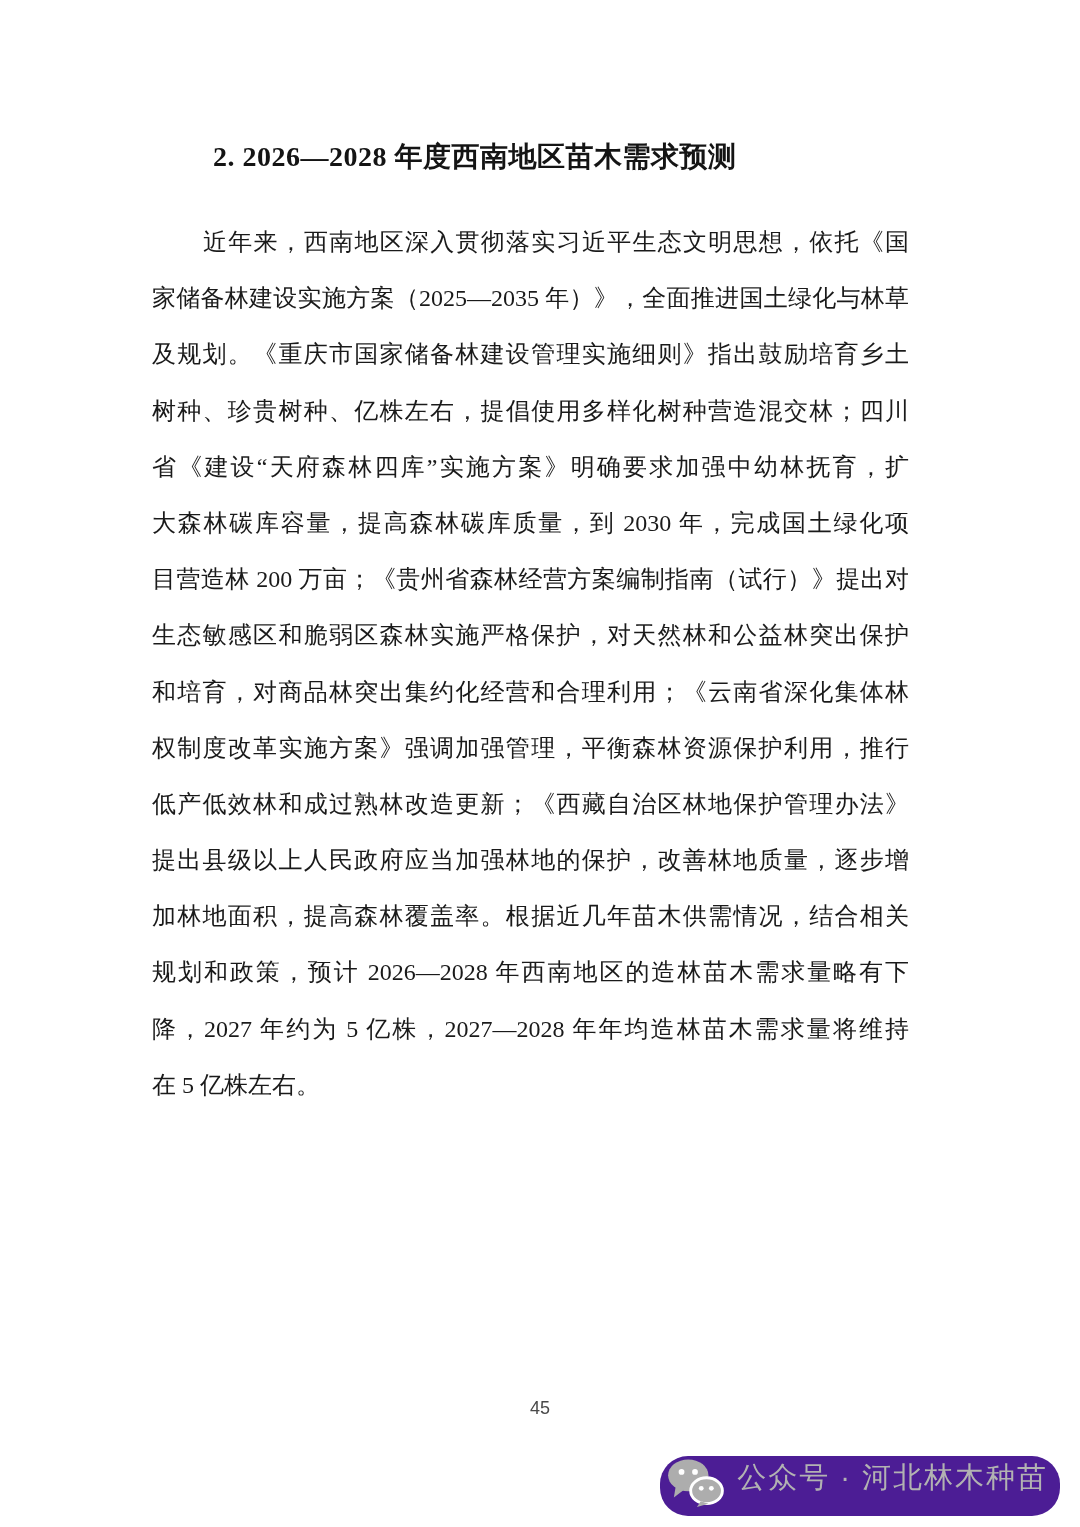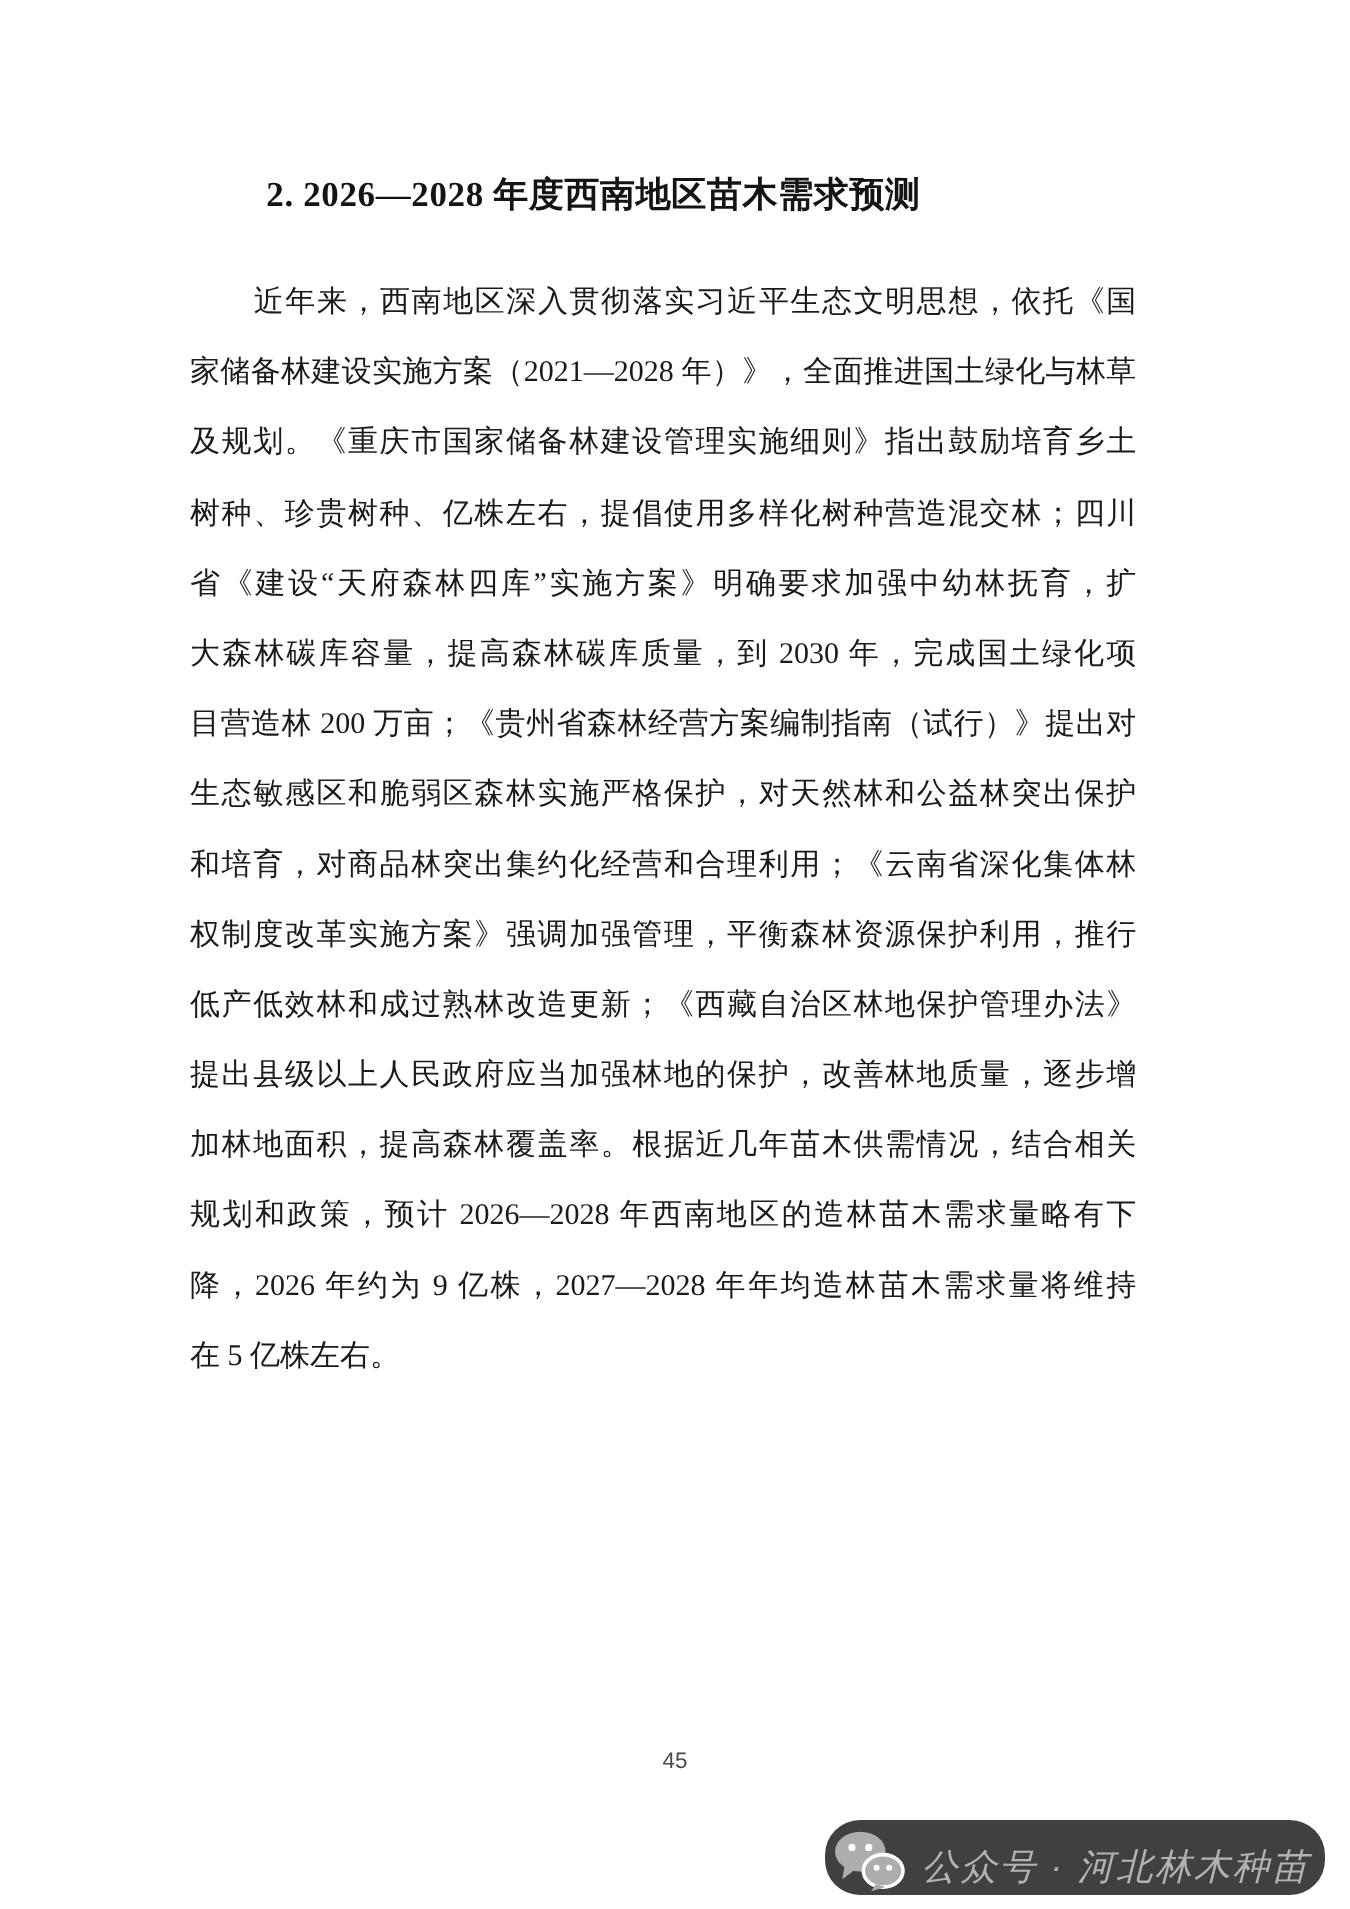--- a/index.html
+++ b/index.html
@@ -51,59 +51,58 @@
     font-family: "Liberation Sans", sans-serif;
     font-size: 18px;
     color: #4a4a4a;
   }
   .watermark {
     position: absolute;
     top: 1456px;
     right: 20px;
     height: 56px;
     display: flex;
-    align-items: flex-end;
+    align-items: flex-start;
     gap: 13px;
     padding: 2px 12px 2px 6px;
-    background: #404040;
+    background: #4c1d95;
     border-radius: 28px;
-    font-style: italic;
   }
   .wm-icon { display: inline-block; width: 58px; height: 50px; }
   .wm-text {
     font-family: "Liberation Sans", sans-serif;
     font-size: 29px;
     color: #b2b2b2;
     letter-spacing: 2px;
     white-space: nowrap;
   }
 </style>
 </head>
 <body>
 
 <div class="page">
 
   <h2 class="heading">2. 2026—2028 年度西南地区苗木需求预测</h2>
 
   <div class="paragraph">
       <div class="line indent"><span class="seg">近年来，西南地区深入贯彻落实习近平生态文明思想，依托《国</span></div>
-      <div class="line"><span class="seg">家储备林建设实施方案（2021—2028 年）》，全面推进国土绿化与林草</span></div>
+      <div class="line"><span class="seg">家储备林建设实施方案（2025—2035 年）》，全面推进国土绿化与林草</span></div>
       <div class="line"><span class="seg">及规划。《重庆市国家储备林建设管理实施细则》指出鼓励培育乡土</span></div>
       <div class="line"><span class="seg">树种、珍贵树种、亿株左右，提倡使用多样化树种营造混交林；四川</span></div>
       <div class="line"><span class="seg">省《建设“天府森林四库”实施方案》明确要求加强中幼林抚育，扩</span></div>
       <div class="line"><span class="seg">大森林碳库容量，提高森林碳库质量，到 2030 年，完成国土绿化项</span></div>
       <div class="line"><span class="seg">目营造林 200 万亩；《贵州省森林经营方案编制指南（试行）》提出对</span></div>
       <div class="line"><span class="seg">生态敏感区和脆弱区森林实施严格保护，对天然林和公益林突出保护</span></div>
       <div class="line"><span class="seg">和培育，对商品林突出集约化经营和合理利用；《云南省深化集体林</span></div>
       <div class="line"><span class="seg">权制度改革实施方案》强调加强管理，平衡森林资源保护利用，推行</span></div>
       <div class="line"><span class="seg">低产低效林和成过熟林改造更新；《西藏自治区林地保护管理办法》</span></div>
       <div class="line"><span class="seg">提出县级以上人民政府应当加强林地的保护，改善林地质量，逐步增</span></div>
       <div class="line"><span class="seg">加林地面积，提高森林覆盖率。根据近几年苗木供需情况，结合相关</span></div>
       <div class="line"><span class="seg">规划和政策，</span><span class="seg bold">预计 2026—2028 年西南地区的造林苗木需求量略有下</span></div>
-      <div class="line"><span class="seg bold">降，2026 年约为 9 亿株，2027—2028 年年均造林苗木需求量将维持</span></div>
+      <div class="line"><span class="seg bold">降，2027 年约为 5 亿株，2027—2028 年年均造林苗木需求量将维持</span></div>
       <div class="line last"><span class="seg bold">在 5 亿株左右。</span></div>
     </div>
 
   <div class="page-number">45</div>
 
   <div class="watermark">
     <span class="wm-icon">
       <svg viewBox="0 0 60 52" width="58" height="50" aria-hidden="true">
         <g fill="#adadad">
           <ellipse cx="23" cy="18" rx="21" ry="16.5"></ellipse>

